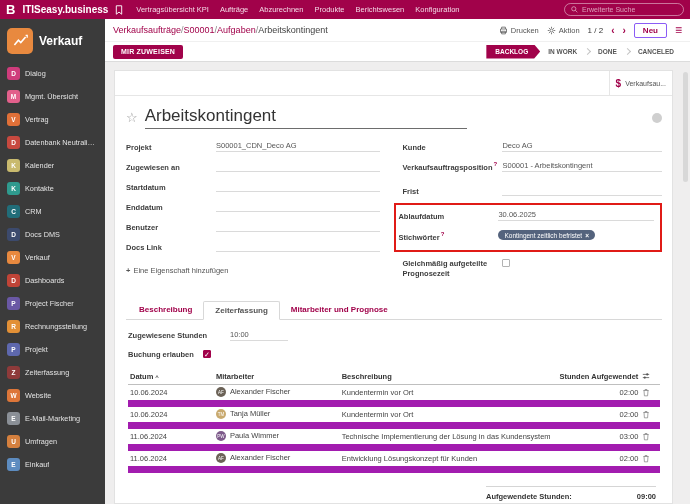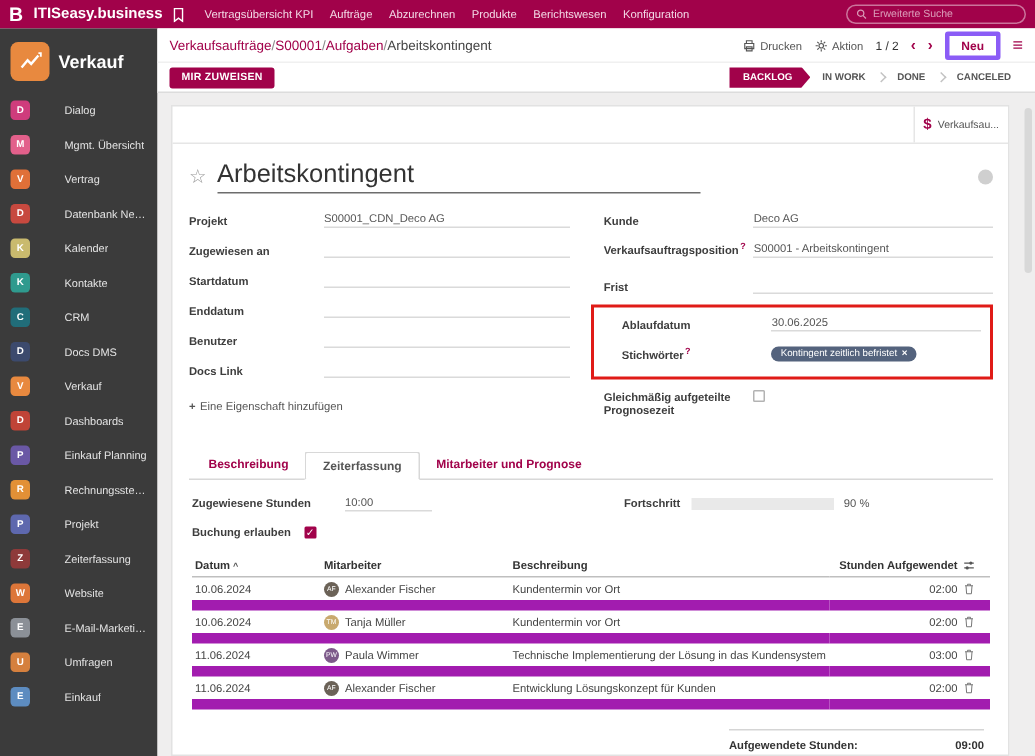--- a/index.html
+++ b/index.html
@@ -15,37 +15,37 @@
   .search { margin-left:auto; width:120px; height:13px; border:1px solid rgba(255,255,255,.45); border-radius:7px; display:flex; align-items:center; gap:4px; padding:0 6px; color:rgba(255,255,255,.6); font-size:7px; }
 
   
   .main { display:flex; height:485px; }
 
   
   .sidebar { width:105px; background:#3b3b3b; color:#e3e3e3; flex:none; overflow:hidden; }
   .app-row { display:flex; align-items:center; gap:6px; padding:9px 7px 8px; }
   .app-icon { width:26px; height:26px; border-radius:5px; background:#e8893f; display:flex; align-items:center; justify-content:center; flex:none; }
   .app-label { font-size:12px; font-weight:bold; color:#fff; }
-  .side-item { height:23px; display:flex; align-items:center; gap:23px; padding:0 7px; cursor:pointer; }
+  .side-item { height:23px; display:flex; align-items:center; gap:5px; padding:0 7px; cursor:pointer; }
   .s-ico { width:13px; height:13px; border-radius:3px; flex:none; display:flex; align-items:center; justify-content:center; font-size:6.5px; font-weight:bold; color:#fff; }
   .s-lbl { font-size:7.3px; white-space:nowrap; overflow:hidden; text-overflow:ellipsis; }
 
   
   .content { flex:1; display:flex; flex-direction:column; background:#efeeee; position:relative; min-width:0; }
 
   .crumbbar { height:23px; background:#fff; display:flex; align-items:center; padding:0 8px; border-bottom:1px solid #f0f0f0; }
   .crumbs { font-size:9px; display:flex; gap:0; align-items:center; white-space:nowrap; }
   .crumbs a { color:#a1024a; text-decoration:none; cursor:pointer; }
   .crumbs .sep { color:#888; }
   .crumbs .cur { color:#444; }
   .cp-right { margin-left:auto; display:flex; align-items:center; gap:8px; font-size:7.5px; color:#555; }
   .cp-btn { display:flex; align-items:center; gap:3px; cursor:pointer; }
   .pager { font-size:8px; color:#333; }
   .pgchev { color:#a1024a; font-weight:bold; font-size:10px; cursor:pointer; }
-  .neu { border:3px solid #8b5cf6; color:#a1024a; font-size:8px; font-weight:bold; padding:2px 8px; border-radius:2px; background:#fff; cursor:pointer; }
+  .neu { border:1px solid #8b5cf6; color:#a1024a; font-size:8px; font-weight:bold; padding:2px 8px; border-radius:2px; background:#fff; cursor:pointer; }
   .burger { color:#a1024a; font-size:12px; font-weight:bold; cursor:pointer; line-height:12px; }
 
   .actionbar { height:20px; background:#fff; border-bottom:1px solid #dcdcdc; display:flex; align-items:center; padding:0 8px; }
   .assign { background:#a1024a; color:#fff; border:none; font-size:7px; font-weight:bold; padding:3.5px 8px; border-radius:2px; cursor:pointer; letter-spacing:.2px; }
   .stages { margin-left:auto; display:flex; align-items:center; height:14px; }
   .stage { font-size:6.5px; font-weight:bold; color:#555; padding:0 8px; cursor:pointer; white-space:nowrap; }
   .stage.active { background:#a1024a; color:#fff; height:14px; line-height:14px; padding:0 12px 0 9px; clip-path:polygon(0 0,calc(100% - 6px) 0,100% 50%,calc(100% - 6px) 100%,0 100%); }
   .stchev { width:5px; height:5px; border-top:1px solid #c3c3c3; border-right:1px solid #c3c3c3; transform:rotate(45deg); flex:none; }
 
   .scrollarea { flex:1; padding:8px 17px 0 9px; position:relative; min-height:0; }
@@ -63,21 +63,21 @@
   .title { font-size:17px; color:#333; border-bottom:1px solid #6d6d6d; padding-bottom:2px; width:322px; white-space:nowrap; }
   .kstate { margin-left:auto; width:10px; height:10px; border-radius:50%; background:#cfcfcf; cursor:pointer; }
 
   .fgrid { display:grid; grid-template-columns:1fr 1.02fr; column-gap:22px; }
   .frow { display:flex; align-items:flex-end; margin-bottom:9px; }
   .flabel { font-size:7.5px; font-weight:bold; color:#3d3d3d; flex:none; }
   .fgrid .col-l .flabel { width:90px; }
   .fgrid .col-r .flabel { width:100px; }
   .fval { flex:1; font-size:7.5px; color:#555; border-bottom:1px solid #dadada; min-height:11px; padding-bottom:1px; white-space:nowrap; overflow:hidden; }
   .help { color:#a1024a; font-size:6px; vertical-align:super; margin-left:1px; }
-  .hibox { border:2px solid #e01b17; padding:5px 6px 0 18px; margin:-2px 0 7px -8px; }
+  .hibox { border:2px solid #e01b17; padding:5px 6px 0 2px; margin:-2px 0 7px -8px; }
   .tagpill { display:inline-block; background:#54637d; color:#fff; font-size:6.5px; border-radius:7px; padding:1.5px 6px; white-space:nowrap; cursor:pointer; }
   .tagx { font-weight:bold; margin-left:3px; }
   .fval.noline { border-bottom:none; }
   .cbox { width:8px; height:8px; border:1px solid #b3b3b3; border-radius:1px; background:#fff; flex:none; cursor:pointer; }
   .cbox.checked { background:#a1024a; border-color:#a1024a; color:#fff; font-size:7px; line-height:8px; text-align:center; }
   .wraplbl { line-height:1.3; }
 
   .addprop { margin:14px 0 0; font-size:7.5px; color:#555; cursor:pointer; }
   .addprop b { margin-right:3px; }
 
@@ -191,21 +191,21 @@
       <div class="side-item">
           <span class="s-ico" style="background: rgb(232, 137, 63);">V</span>
           <span class="s-lbl">Verkauf</span>
         </div>
       <div class="side-item">
           <span class="s-ico" style="background: rgb(192, 68, 55);">D</span>
           <span class="s-lbl">Dashboards</span>
         </div>
       <div class="side-item">
           <span class="s-ico" style="background: rgb(106, 88, 165);">P</span>
-          <span class="s-lbl">Einkauf Planning</span>
+          <span class="s-lbl">Project Fischer</span>
         </div>
       <div class="side-item">
           <span class="s-ico" style="background: rgb(226, 144, 54);">R</span>
           <span class="s-lbl">Rechnungsstellung</span>
         </div>
       <div class="side-item">
           <span class="s-ico" style="background: rgb(94, 104, 174);">P</span>
           <span class="s-lbl">Projekt</span>
         </div>
       <div class="side-item">
@@ -360,25 +360,20 @@
           <div class="tabs">
             <span class="tab">Beschreibung</span>
             <span class="tab active">Zeiterfassung</span>
             <span class="tab">Mitarbeiter und Prognose</span>
           </div>
 
           <div class="panel">
             <div class="allocrow">
               <span class="alabel">Zugewiesene Stunden</span>
               <span class="aval">10:00</span>
-              <div class="proggrp">
-                <span class="plabel">Fortschritt</span>
-                <span class="pbar"><span class="pfill" style="width: 90%;"></span></span>
-                <span class="ppct">90 %</span>
-              </div>
             </div>
             <div class="bookrow">
               <span class="alabel" style="width:auto;">Buchung erlauben</span>
               <span class="cbox checked">✓</span>
             </div>
 
             <table class="ts">
               <thead>
                 <tr>
                   <th class="c-date"><span>Datum</span><span class="sorticon">^</span></th>

